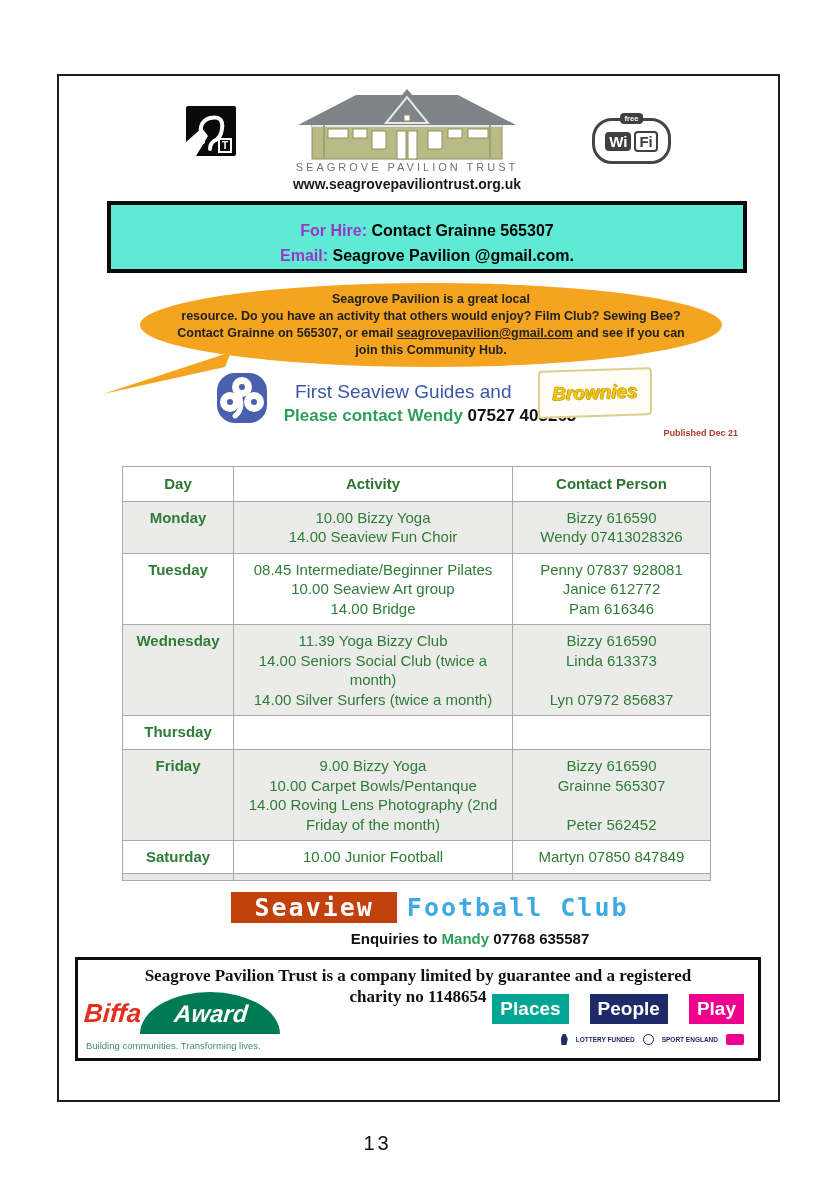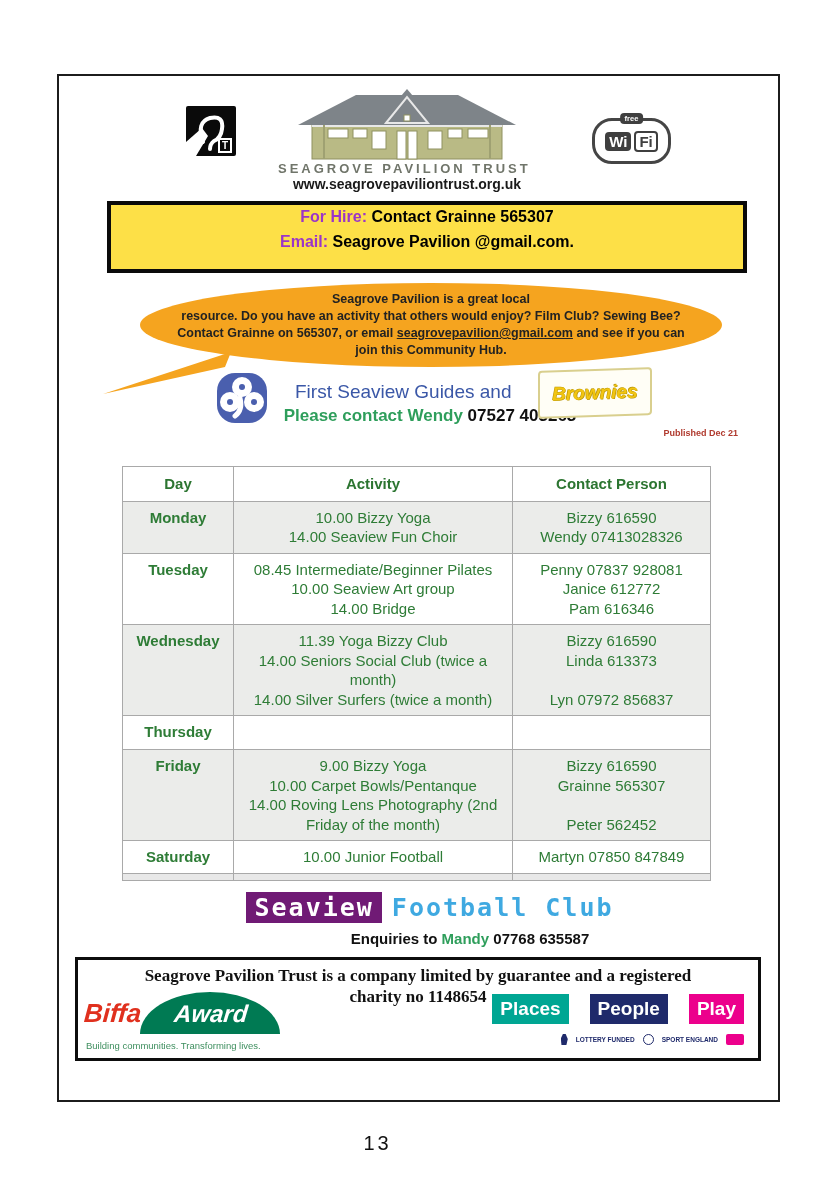--- a/index.html
+++ b/index.html
@@ -4,39 +4,39 @@
 <style>
   html,body{margin:0;padding:0;background:#fff;}
   .page{position:relative;width:839px;height:1191px;background:#ffffff;
         font-family:"Liberation Sans", sans-serif;overflow:hidden;}
   .abs{position:absolute;}
   .page-border{left:57px;top:74px;width:719px;height:1024px;border:2px solid #1c1c1c;}
 
   
   .hearing{left:186px;top:106px;width:50px;height:50px;}
   .pavilion{left:298px;top:85px;width:218px;height:76px;}
-  .org-name{left:278px;top:161px;width:258px;text-align:left;font-size:13px;
-            letter-spacing:3px;color:#70756a;font-weight:bold;}
+  .org-name{left:278px;top:161px;width:258px;text-align:center;font-size:11px;
+            letter-spacing:3px;color:#70756a;font-weight:normal;}
   .org-url{left:278px;top:176px;width:258px;text-align:center;font-size:14px;
            font-weight:bold;color:#1a1a1a;}
   .wifi{left:592px;top:118px;width:73px;height:40px;border:3px solid #454545;
         border-radius:20px;background:#fff;display:flex;align-items:center;
         justify-content:center;gap:3px;}
   .wifi .wi{background:#3f3f3f;color:#fff;font-weight:bold;font-size:15px;
             padding:1px 4px;border-radius:4px;}
   .wifi .fi{color:#3f3f3f;font-weight:bold;font-size:15px;border:2px solid #3f3f3f;
             padding:0 3px;border-radius:4px;background:#fff;}
   .wifi .free{position:absolute;top:-8px;left:50%;transform:translateX(-50%);
               background:#3f3f3f;color:#fff;font-size:7.5px;padding:1px 5px;
               border-radius:4px;font-weight:bold;}
 
   
   .hire-box{left:107px;top:201px;width:632px;height:64px;border:4px solid #0a0a0a;
-            background:#fde047;display:flex;flex-direction:column;align-items:center;
-            justify-content:flex-start;font-size:16px;font-weight:bold;line-height:1.55;}
+            background:#5eead4;display:flex;flex-direction:column;align-items:center;
+            justify-content:flex-end;font-size:16px;font-weight:bold;line-height:1.55;}
   .purple{color:#9b35c8;}
 
   
   .bubble{left:140px;top:283px;width:582px;height:84px;background:#F5A41F;
           border-radius:50% / 50%;display:flex;align-items:center;justify-content:center;
           box-sizing:border-box;padding:6px 22px;}
   .bubble-text{width:100%;text-align:center;font-size:12.5px;font-weight:bold;
                color:#222;white-space:pre-line;line-height:1.35;}
   .bubble-text a{color:#222;}
   .bubble-tail{left:103px;top:352px;width:132px;height:44px;}
@@ -66,21 +66,21 @@
   .sched tr.alt td{background:#ebecea;}
   .sched col.c-day{width:111px;}
   .sched col.c-act{width:279px;}
   .sched col.c-con{width:198px;}
   .sched tr.sliver td{background:#e8e8e8;padding:0;height:6px;}
 
   
   .football{left:150px;top:893px;width:560px;text-align:center;
             font-family:"DejaVu Sans Mono", monospace;font-weight:bold;font-size:25px;
             letter-spacing:2px;color:#3FA9E1;}
-  .football .hl{background:#701a75;color:#fff;padding:1px 8px;margin-right:10px;}
+  .football .hl{background:#c2410c;color:#fff;padding:1px 23px;margin-right:10px;}
   .enquiries{left:160px;top:930px;width:620px;text-align:center;font-size:15px;
              font-weight:bold;color:#111;}
 
   
   .footer-box{left:75px;top:957px;width:680px;height:98px;border:3px solid #0d0d0d;
               background:#fff;}
   .charity{position:absolute;left:40px;top:5px;width:600px;text-align:center;
            font-family:"Liberation Serif", serif;font-weight:bold;font-size:17px;
            color:#111;line-height:1.25;}
   .biffa{position:absolute;left:6px;top:30px;width:200px;height:46px;}

